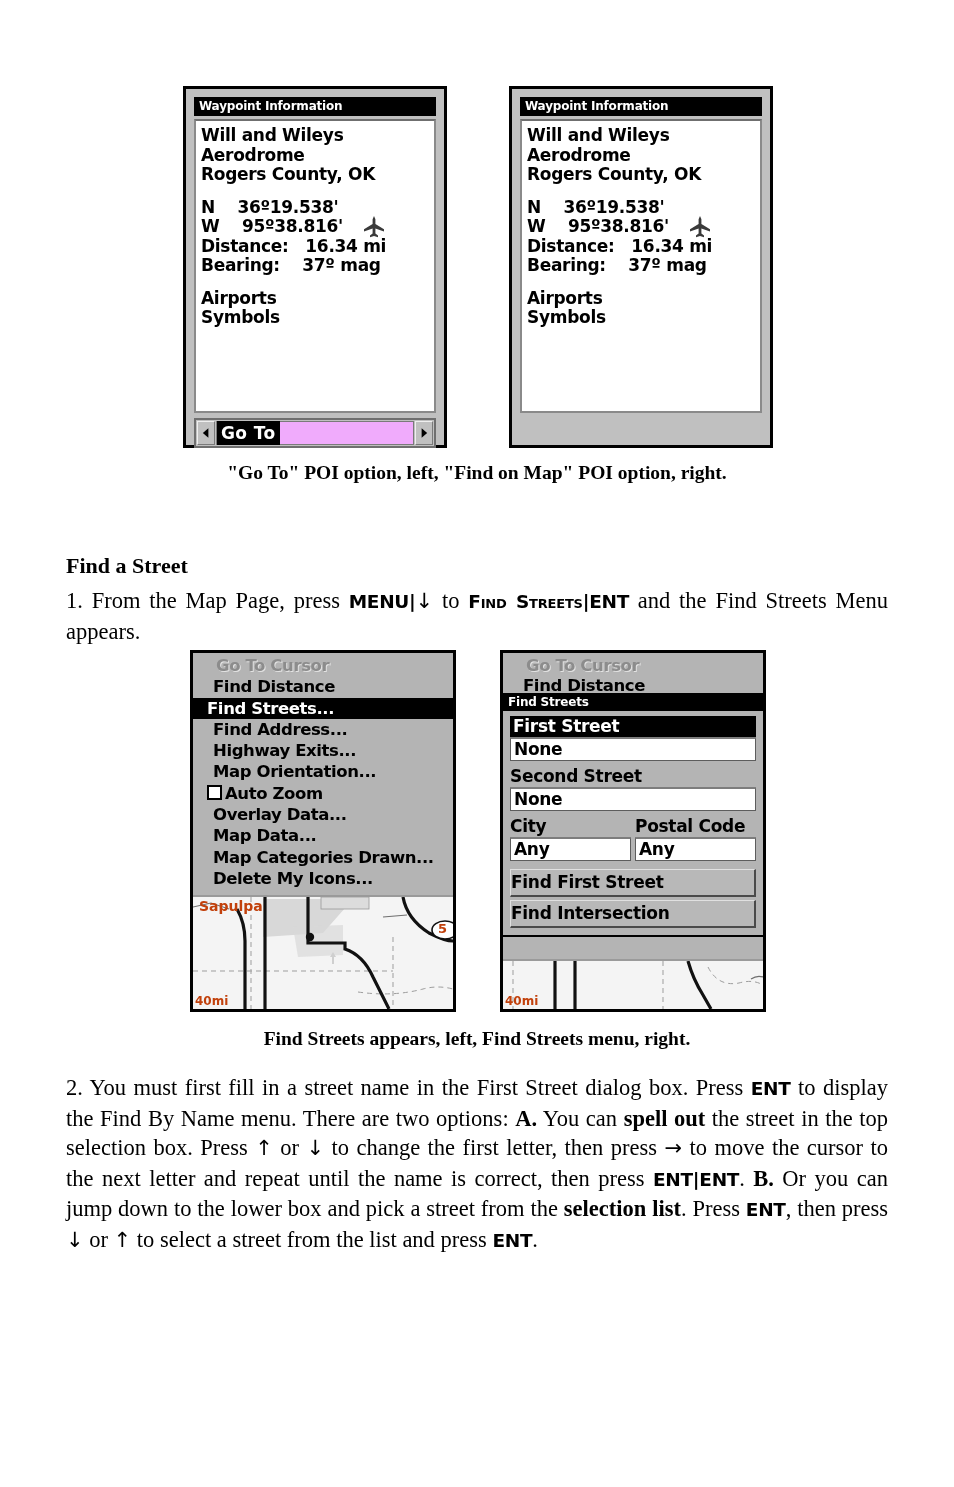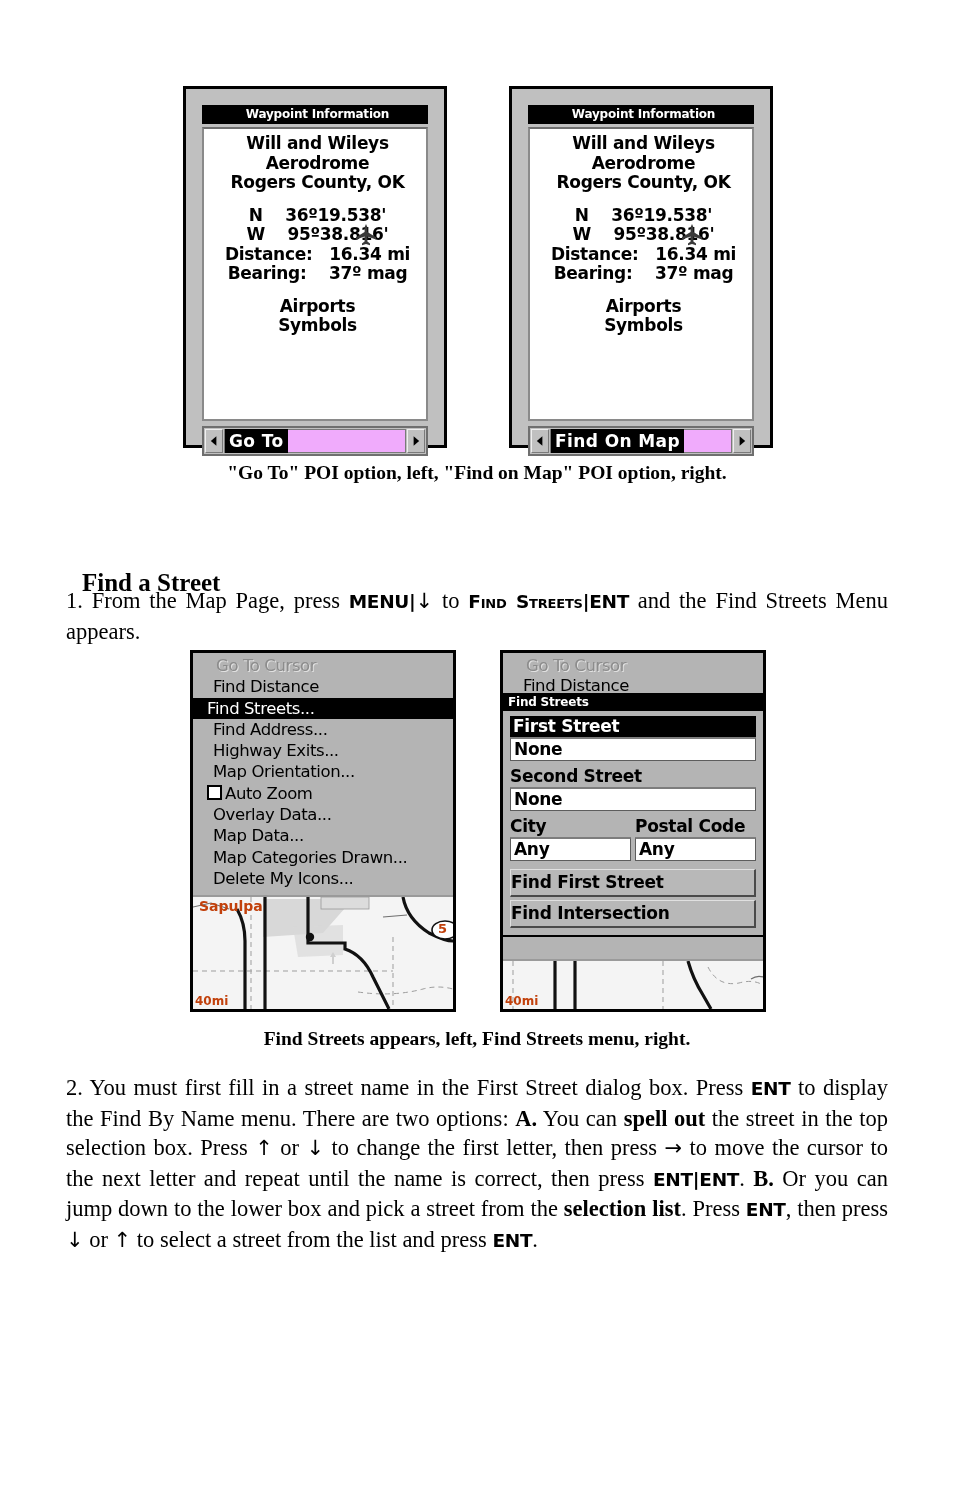--- a/index.html
+++ b/index.html
@@ -17,22 +17,21 @@
 
   
   .fig1{
     position:absolute;left:183px;top:86px;width:590px;height:364px;
   }
   .gps-unit{
     position:absolute;top:0;width:264px;height:362px;
     background:#c0c0c0;
     border:3px solid #000;
     box-sizing:border-box;
-    padding:16px;
-    text-align:center;
+    padding:8px;
   }
   .gps-unit.left{left:0;}
   .gps-unit.right{left:326px;}
 
   .title-bar{
     height:19px;background:#000;color:#fff;
     font-family:"DejaVu Sans", sans-serif;
     font-weight:bold;font-size:12px;
     line-height:19px;padding-left:5px;
     letter-spacing:-0.2px;
@@ -105,21 +104,21 @@
 
   
   h1.section{
     position:absolute;left:66px;top:511px;
     margin:0;font-size:30px;font-weight:bold;
     font-family:"Liberation Serif", serif;
     letter-spacing:-0.2px;
   }
   h2.sub{
     position:absolute;left:66px;top:553px;
-    margin:16px;font-size:25px;font-weight:bold;
+    margin:0;font-size:22px;font-weight:bold;
     font-family:"Liberation Serif", serif;
   }
   .para{
     position:absolute;left:66px;width:822px;
     font-size:22.5px;line-height:29.5px;
     text-align:justify;
     font-family:"Liberation Serif", serif;
   }
   #p1{top:586px;}
   #p2{top:1073px;}
@@ -150,21 +149,21 @@
   }
   .gps2.left{left:0;}
   .gps2.right{left:310px;}
 
   .menu-list{
     background:#b4b4b4;
     padding:2px 0 2px 0;
   }
   .menu-item{
     font-family:"DejaVu Sans", sans-serif;
-    font-weight:normal;font-size:16.5px;
+    font-weight:bold;font-size:16.5px;
     line-height:21.3px;
     padding-left:20px;
     white-space:nowrap;
     letter-spacing:-0.4px;
     position:relative;
   }
   .menu-item.dim{color:#8c8c8c;text-shadow:1px 1px 0 #e2e2e2;padding-left:23px;}
   .menu-item.hl{background:#000;color:#fff;padding-left:14px;}
   .menu-item.cb{padding-left:14px;}
   .checkbox{
@@ -300,35 +299,20 @@
         <div class="wp-line">Bearing:    37º mag</div>
         <div class="wp-gap"></div>
         <div class="wp-line">Airports</div>
         <div class="wp-line">Symbols</div>
         <div class="plane-icon">
           <svg viewBox="0 0 24 24" width="24" height="24">
             <path d="M12 1 L13.4 4.2 L13.4 9 L22 14.2 L22 16.4 L13.4 13.6 L13.4 18.6 L16 20.6 L16 22.2 L12 21 L8 22.2 L8 20.6 L10.6 18.6 L10.6 13.6 L2 16.4 L2 14.2 L10.6 9 L10.6 4.2 Z" fill="#3a3a3a"></path>
           </svg>
         </div>
       </div>
-      <div class="btn-bar">
-        <div class="arrow-btn">
-          <svg viewBox="0 0 10 14" width="8" height="12">
-              <path d="M8 1 L8 13 L1 7 Z" fill="#000"></path>
-            </svg>
-        </div>
-        <div class="btn-field">
-          <span class="btn-sel">Find On Map</span>
-        </div>
-        <div class="arrow-btn">
-          <svg viewBox="0 0 10 14" width="8" height="12">
-              <path d="M2 1 L2 13 L9 7 Z" fill="#000"></path>
-            </svg>
-        </div>
-      </div>
     </div>
   </div>
 
   <div class="caption" id="cap1">"Go To" POI option, left, "Find on Map" POI option, right.</div>
 
   <h2 class="sub">Find a Street</h2>
 
   <div class="para" id="p1">
     <span>1. From the Map Page, press </span><span class="kb">MENU</span><span class="kb">|</span><span class="arr">↓</span><span> to </span><span class="sc">Find Streets</span><span class="kb">|</span><span class="kb">ENT</span><span> and the Find Streets Menu appears.</span>
   </div>

